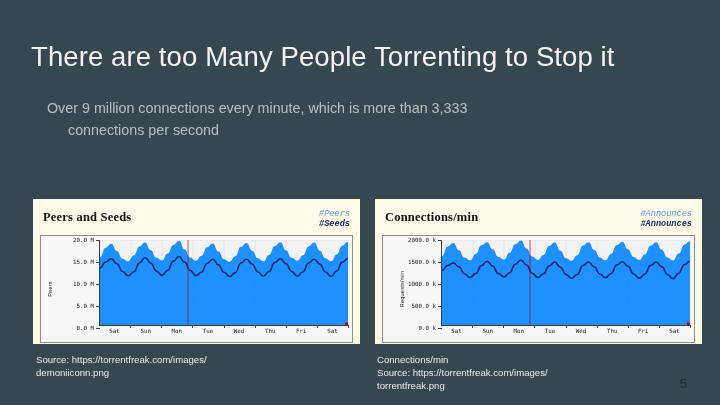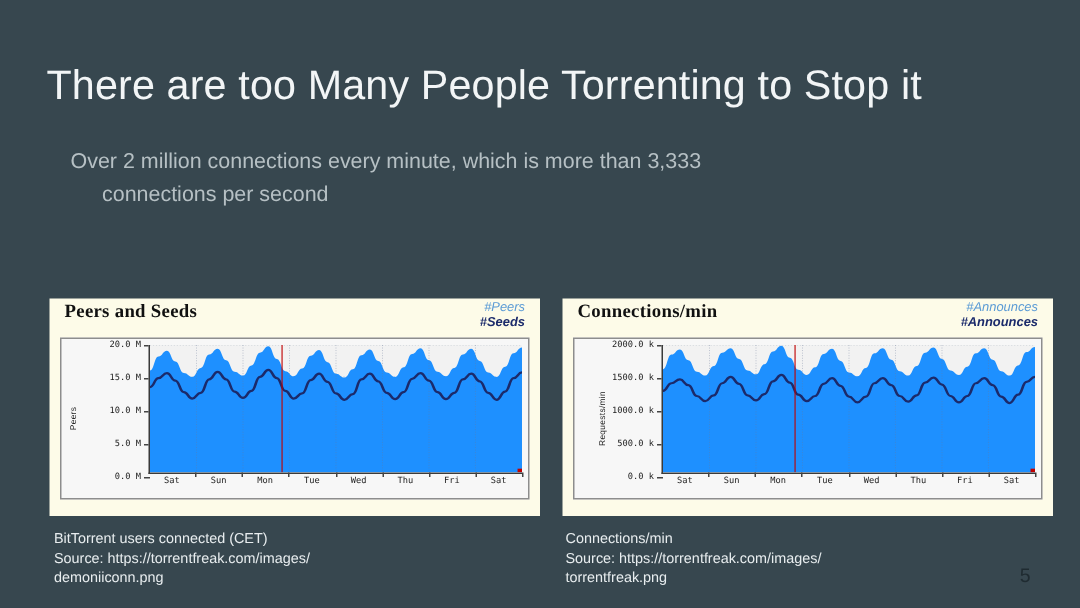--- a/index.html
+++ b/index.html
@@ -20,33 +20,33 @@
 
   .bullets{position:absolute;left:47px;top:98px;width:640px;}
   .bullet{color:#b6c0c4;font-size:14.3px;line-height:21.5px;}
   .bullet .cont{display:block;padding-left:21px;}
 
   
   .panel{
     position:absolute;top:199px;width:327px;height:145px;
     background:#fdfbe8;
     box-sizing:border-box;
-    padding:0 7px 6px 7px;
+    padding:10px 7px 6px 7px;
   }
   .panel.left{left:33px;}
   .panel.right{left:375px;}
 
   .panel-head{position:relative;height:26px;}
   .panel-title{
     font-family:"Liberation Serif", serif;
     font-weight:bold;font-size:12.5px;color:#101010;
     position:absolute;left:3px;top:1px;letter-spacing:0.2px;
   }
   .legend{position:absolute;right:3px;top:0px;text-align:right;
-          font-family:Liberation Sans, sans-serif;font-style:italic;font-size:8.6px;line-height:10px;}
+          font-family:Liberation Mono, monospace;font-style:italic;font-size:8.6px;line-height:10px;}
   .lg-peers{color:#5b9bd5;}
   .lg-seeds{color:#1b2a6b;font-weight:bold;margin-left:11px;}
 
   .plotbox{
     position:relative;height:108px;
     background:#f7f7f7;
     border:1px solid #8d8d8d;
     box-sizing:border-box;
   }
   .ylabel{
@@ -89,21 +89,21 @@
 <body>
 
 <div class="slide">
 
   <div class="title">There are too Many People Torrenting to Stop it</div>
 
   <div class="bullets">
     <div class="bullet">
     </div>
     <div class="bullet">
-      <span>Over 2 million connections every minute, which is more than 3,333</span>
+      <span>Over 9 million connections every minute, which is more than 3,333</span>
       <span class="cont">connections per second</span>
     </div>
   </div>
 
   <div class="panel left">
     <div class="panel-head">
       <div class="panel-title">Peers and Seeds</div>
       <div class="legend">
         <div class="lg-peers">#Peers</div>
         <div class="lg-seeds">#Seeds</div>
@@ -209,21 +209,20 @@
           <div class="xtickmark" style="left: 75%;"></div>
           <div class="xlab" style="left: 81.25%;">Fri</div>
           <div class="xtickmark" style="left: 87.5%;"></div>
           <div class="xlab" style="left: 93.75%;">Sat</div>
           <div class="xtickmark" style="left: 100%;"></div>
         </div>
     </div>
   </div>
 
   <div class="caption left">
-    <div>BitTorrent users connected (CET)</div>
     <div>Source: https://torrentfreak.com/images/</div>
     <div>demoniiconn.png</div>
   </div>
 
   <div class="caption right">
     <div>Connections/min</div>
     <div>Source: https://torrentfreak.com/images/</div>
     <div>torrentfreak.png</div>
   </div>
 

